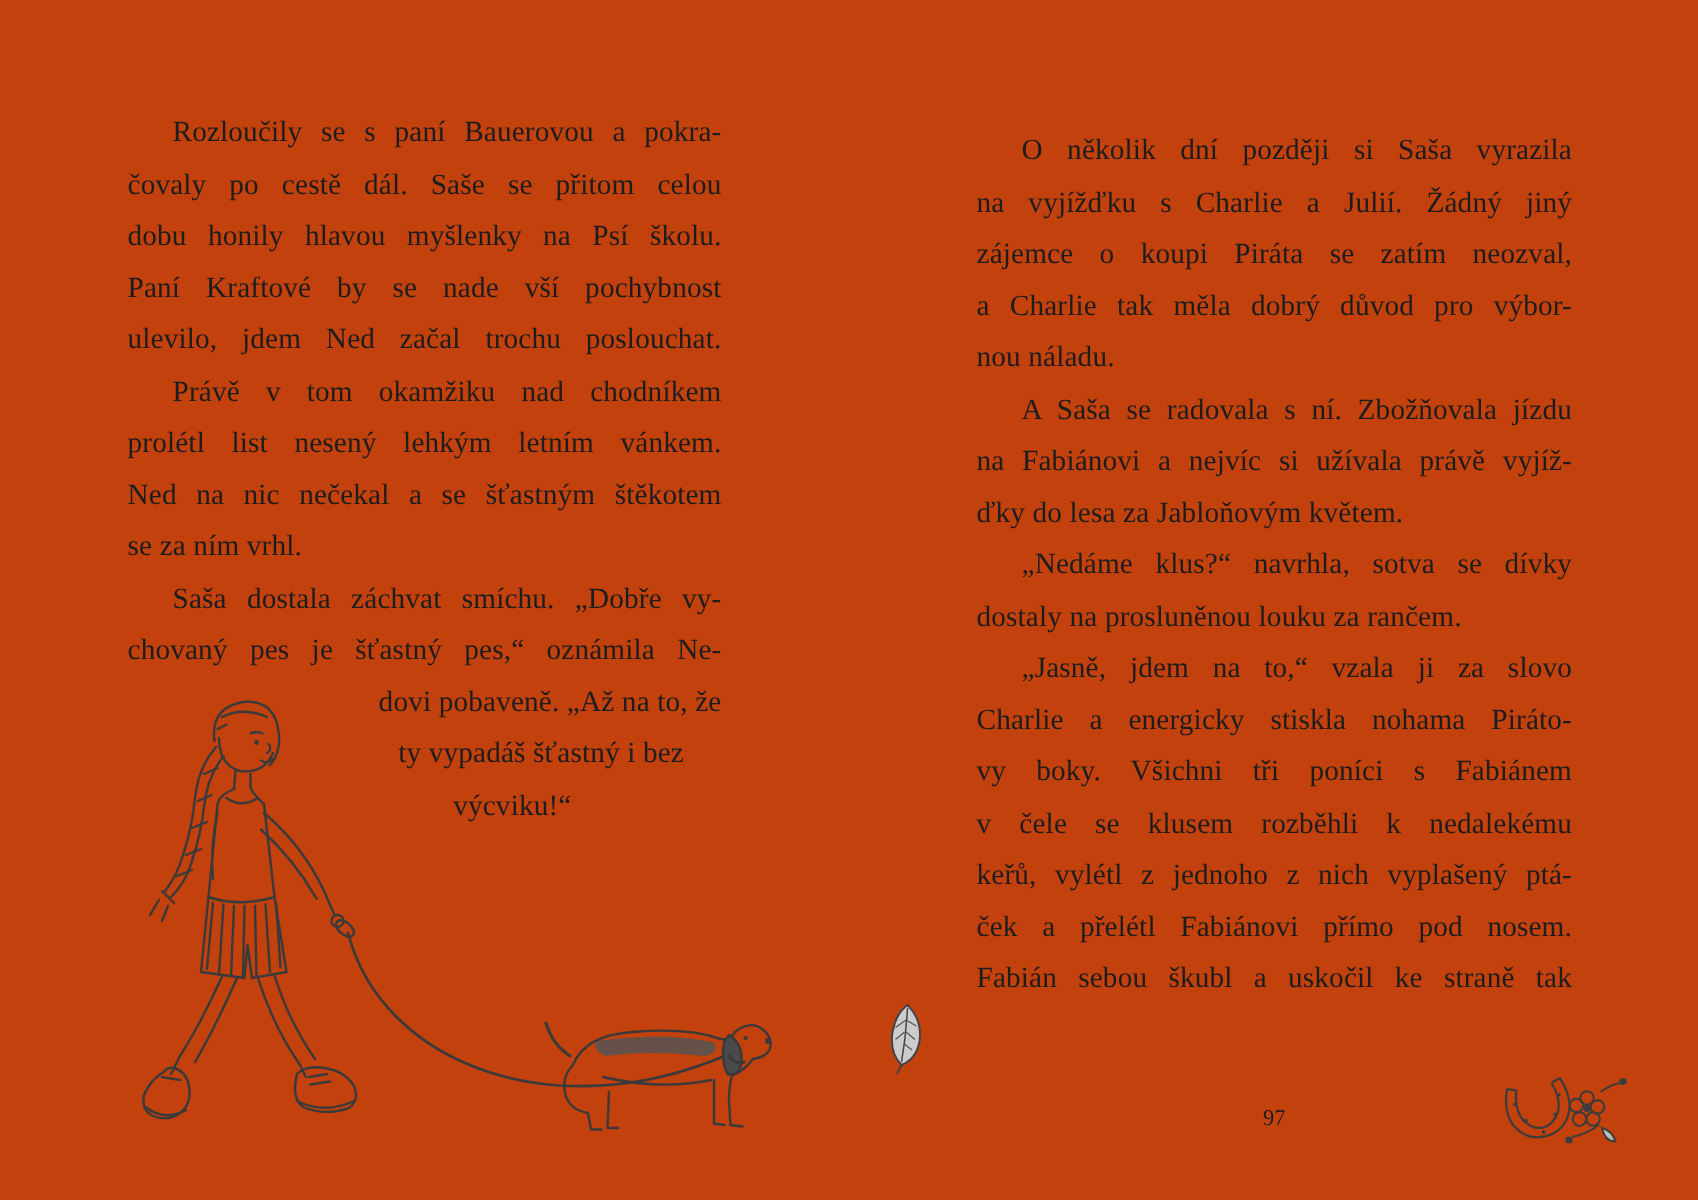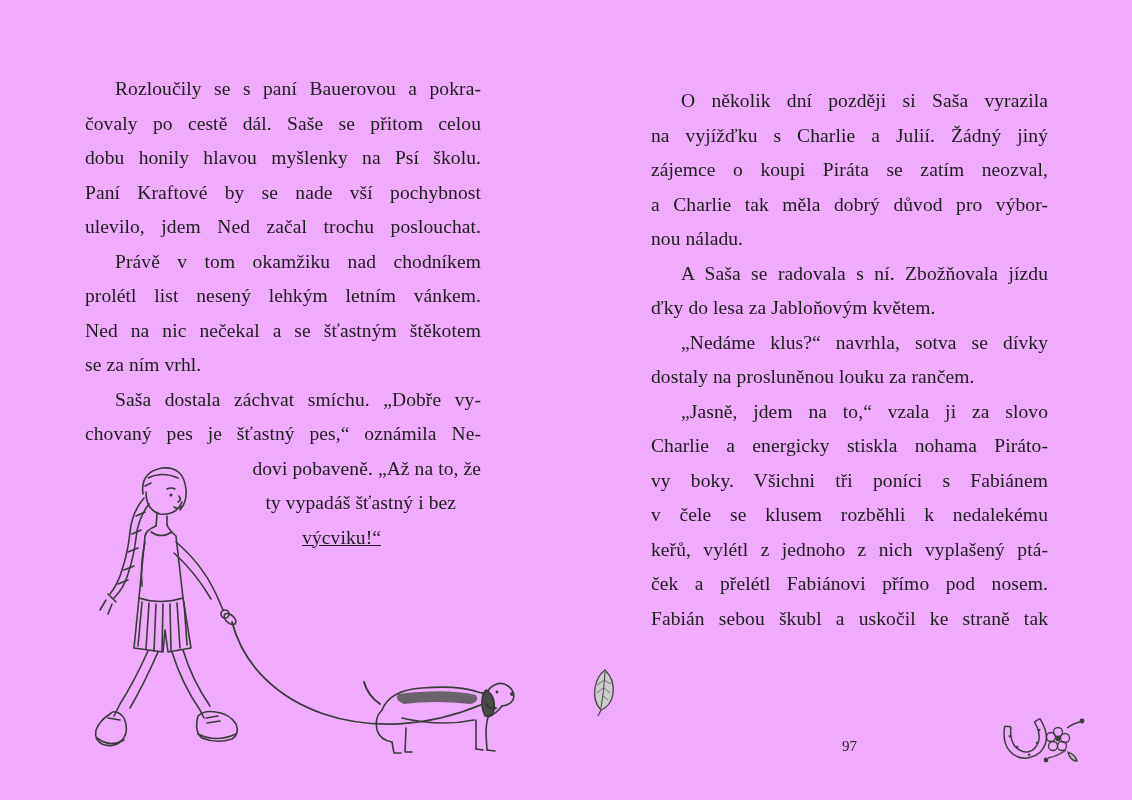--- a/index.html
+++ b/index.html
@@ -1,33 +1,33 @@
 <!DOCTYPE html>
 <html><head>
 <meta charset="utf-8">
 <style>
   html,body{margin:0;padding:0;background:#ffffff;}
-  .spread{position:relative;width:1132px;height:800px;background:#f0abfc;overflow:hidden;}
+  .spread{position:relative;width:1132px;height:800px;background:#c2410c;overflow:hidden;}
   .page-col{position:absolute;top:72px;}
   .page-col.left{left:85px;width:396px;}
   .page-col.right{left:651px;width:397px;margin-top:12px;}
   .line{
     height:34.5px;
     font-family:"Liberation Serif",serif;
     font-size:19.5px;
     line-height:34.5px;
     color:#1d1d1d;
     text-align:justify;
     letter-spacing:0.1px;
   }
   .j{text-align-last:justify;}
   .indent{text-indent:30px;}
   .w1{text-align:right;text-align-last:right;}
   .w2{text-align:right;text-align-last:right;padding-right:25px;}
-  .w3{text-align:right;text-align-last:right;padding-right:100px;text-decoration:underline;}
+  .w3{text-align:right;text-align-last:right;padding-right:100px;}
   .page-number{
     position:absolute;left:651px;top:738px;width:397px;
     text-align:center;
     font-family:"Liberation Serif",serif;font-size:15px;color:#1d1d1d;
   }
   .illu{position:absolute;}
   .illu-girl{left:50px;top:452px;}
   .illu-leaf{left:585px;top:666px;}
   .illu-horseshoe{left:996px;top:708px;}
   svg{display:block;}
@@ -54,20 +54,21 @@
     <div class="line w3">výcviku!“</div>
   </div>
 
   <div class="page-col right">
     <div class="line indent j">O několik dní později si Saša vyrazila</div>
     <div class="line j">na vyjížďku s Charlie a Julií. Žádný jiný</div>
     <div class="line j">zájemce o koupi Piráta se zatím neozval,</div>
     <div class="line j">a Charlie tak měla dobrý důvod pro výbor-</div>
     <div class="line">nou náladu.</div>
     <div class="line indent j">A Saša se radovala s ní. Zbožňovala jízdu</div>
+    <div class="line j">na Fabiánovi a nejvíc si užívala právě vyjíž-</div>
     <div class="line">ďky do lesa za Jabloňovým květem.</div>
     <div class="line indent j">„Nedáme klus?“ navrhla, sotva se dívky</div>
     <div class="line">dostaly na prosluněnou louku za rančem.</div>
     <div class="line indent j">„Jasně, jdem na to,“ vzala ji za slovo</div>
     <div class="line j">Charlie a energicky stiskla nohama Piráto-</div>
     <div class="line j">vy boky. Všichni tři poníci s Fabiánem</div>
     <div class="line j">v čele se klusem rozběhli k nedalekému</div>
     <div class="line j">keřů, vylétl z jednoho z nich vyplašený ptá-</div>
     <div class="line j">ček a přelétl Fabiánovi přímo pod nosem.</div>
     <div class="line j">Fabián sebou škubl a uskočil ke straně tak</div>

